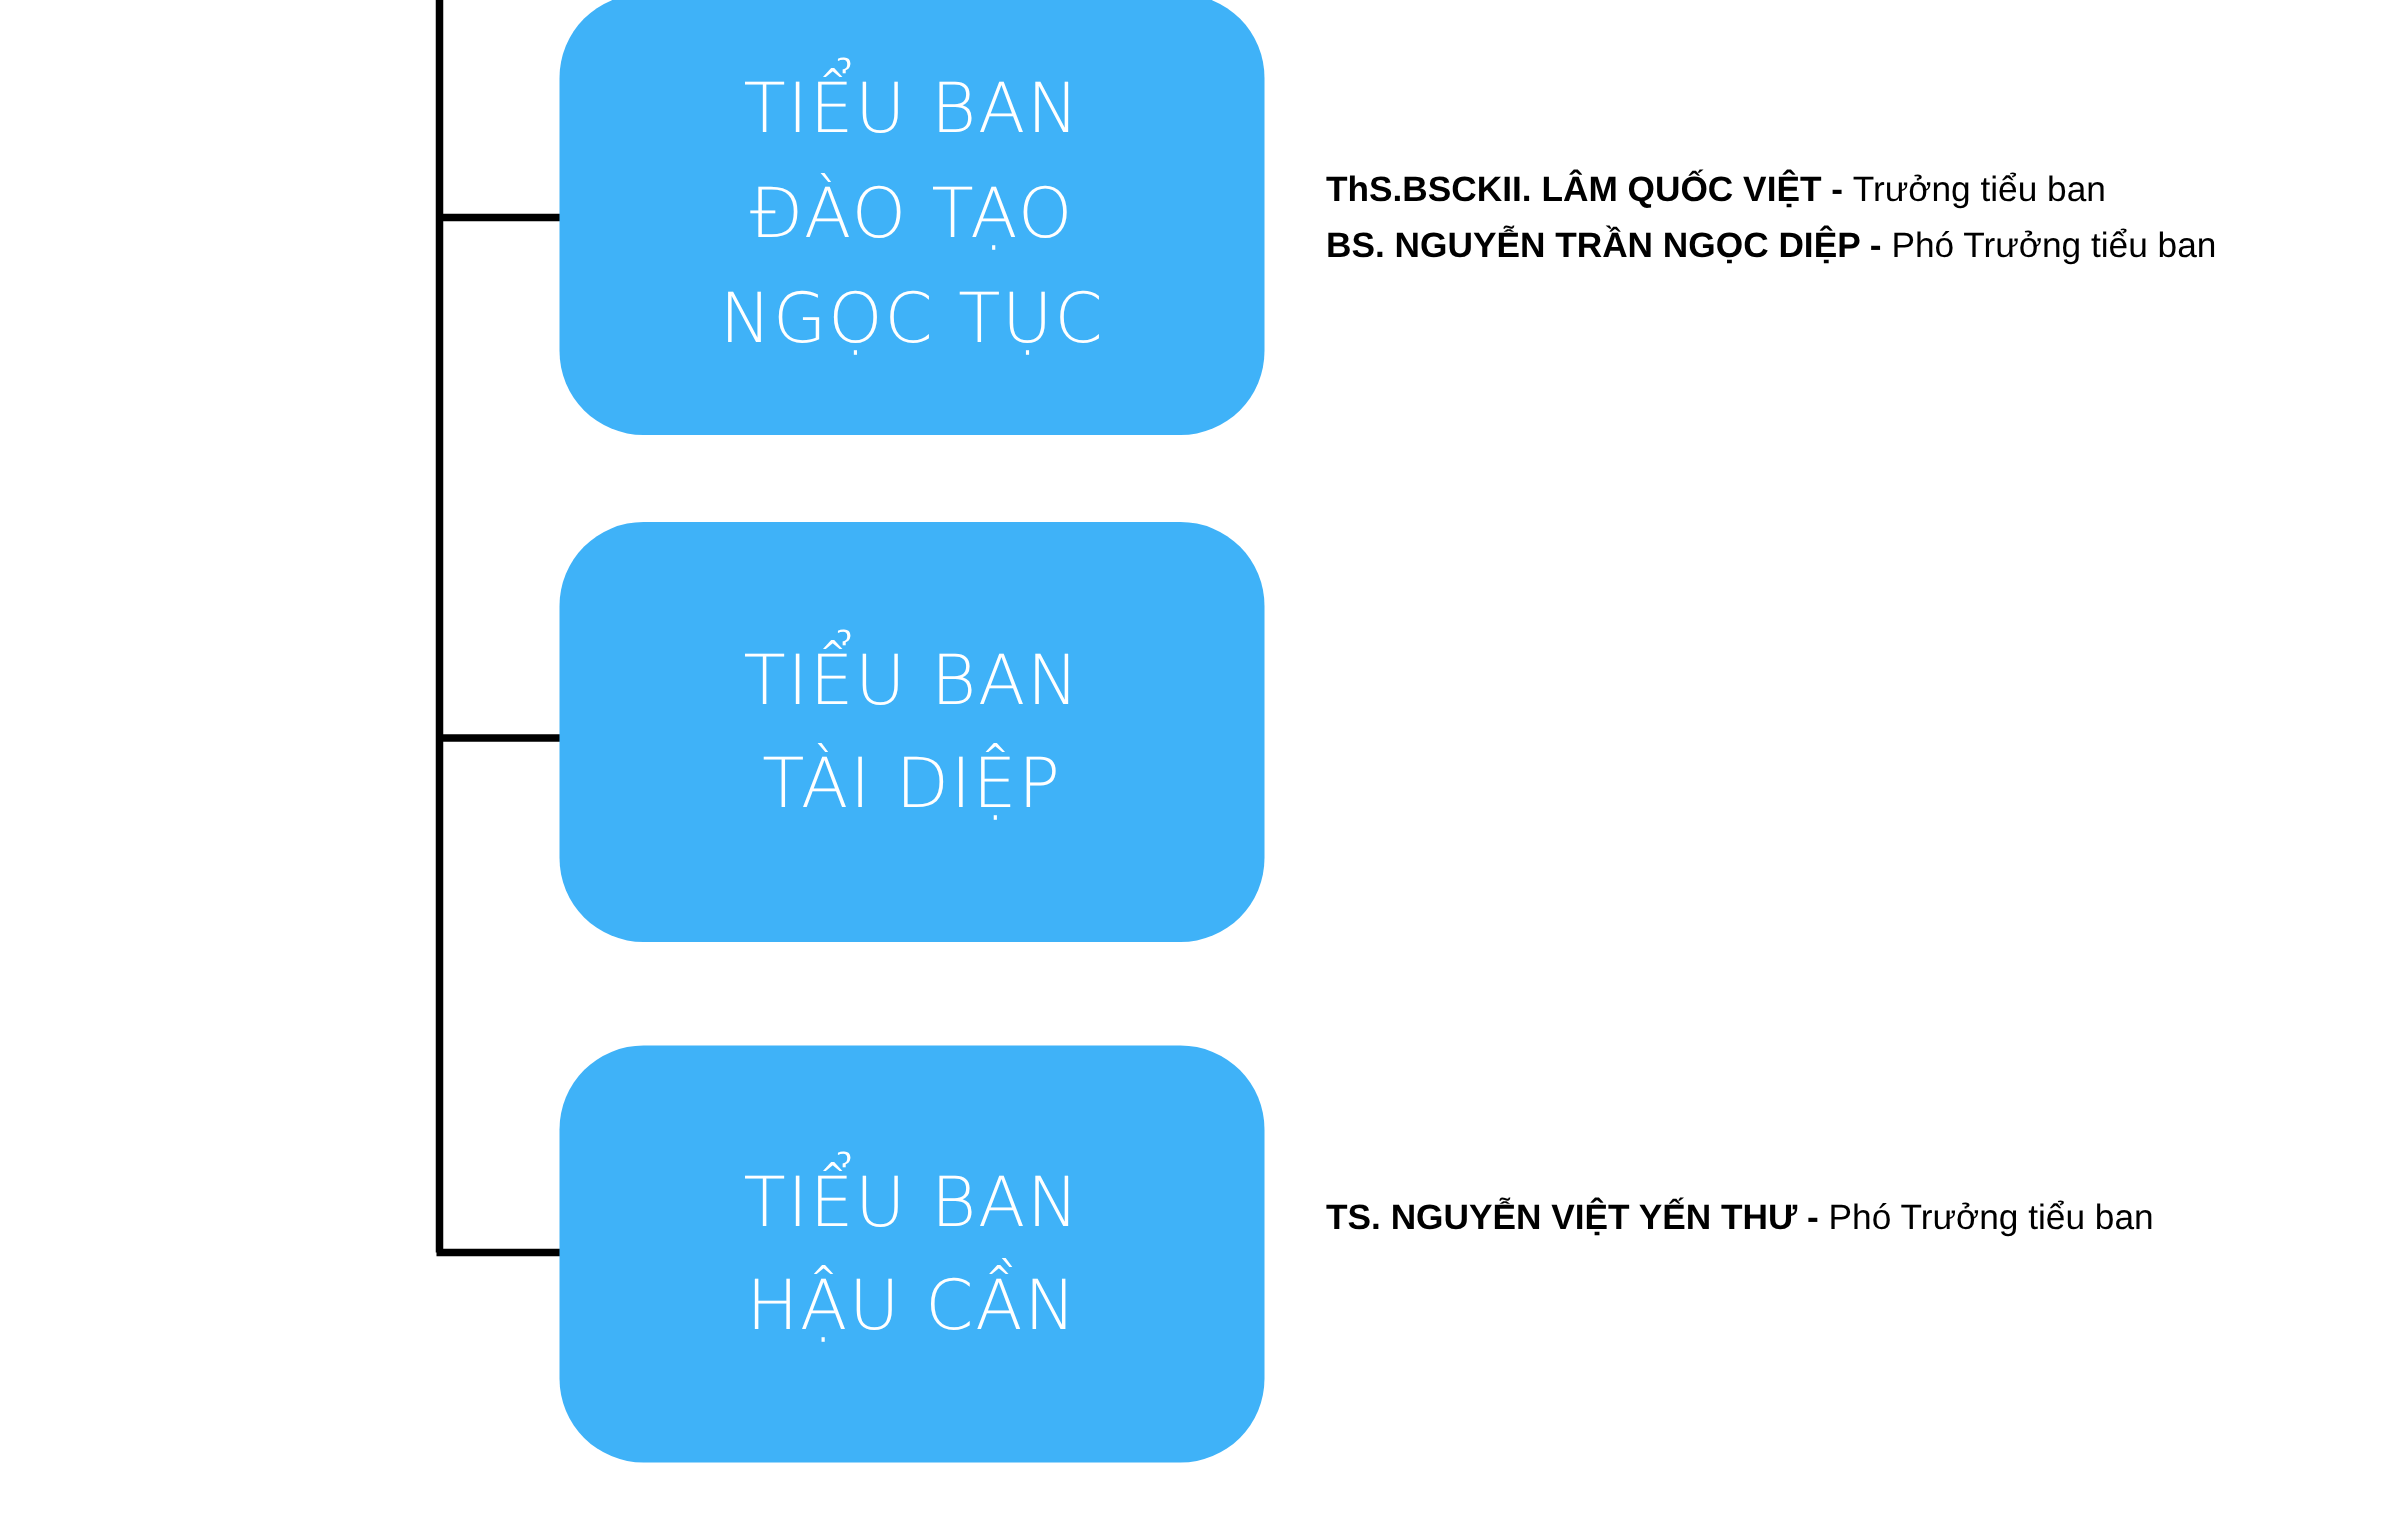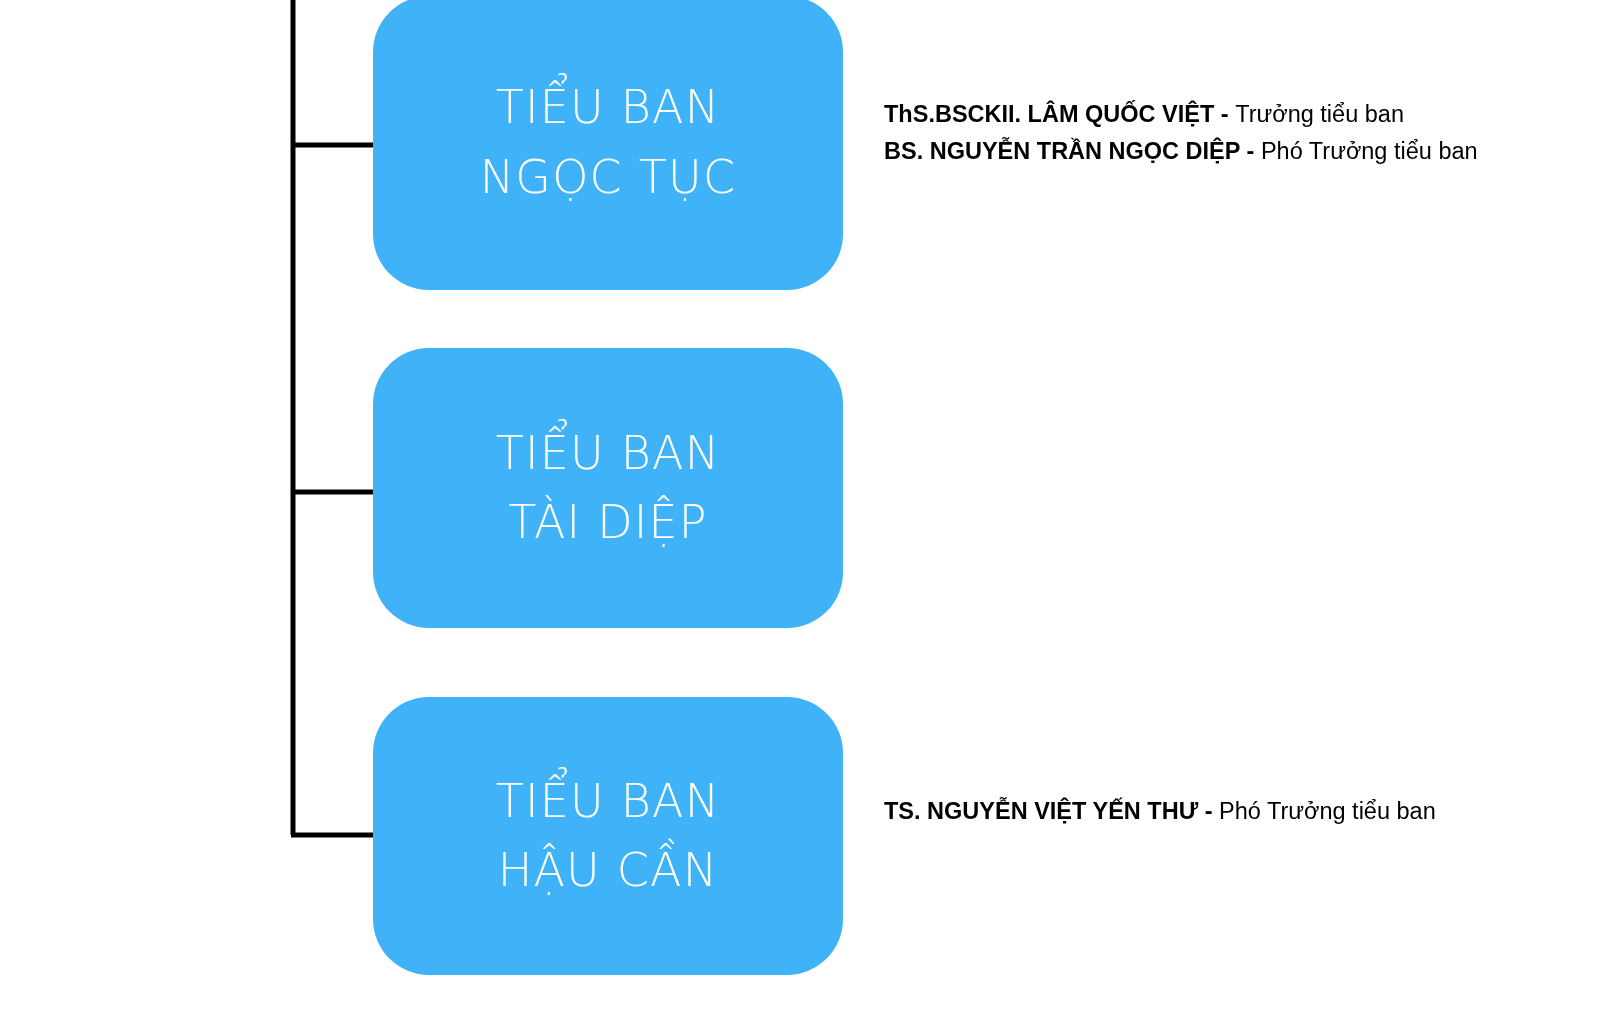--- a/index.html
+++ b/index.html
@@ -61,21 +61,21 @@
     white-space: nowrap;
   }
   .unit-box.box-1 .unit-line { line-height: 1.52; }
 
   
   .member-block {
     position: absolute;
     left: 884px;
     width: 700px;
   }
-  .member-block.block-1 { top: 96px; }
+  .member-block.block-1 { top: 108px; }
   .member-block.block-2 { top: 448px; }
   .member-block.block-3 { top: 793px; }
 
   .member-row {
     font-size: 23.5px;
     line-height: 37px;
     color: #000000;
     white-space: nowrap;
     font-family: "Liberation Sans", sans-serif;
   }
@@ -96,20 +96,21 @@
 
   <svg class="connector-layer" width="1600" height="1021" viewBox="0 0 1600 1021" aria-hidden="true">
     <line x1="293" y1="0" x2="293" y2="835" stroke="#000000" stroke-width="5"></line>
     <line x1="291" y1="145" x2="378" y2="145" stroke="#000000" stroke-width="5"></line>
     <line x1="291" y1="492" x2="378" y2="492" stroke="#000000" stroke-width="5"></line>
     <line x1="291" y1="835" x2="378" y2="835" stroke="#000000" stroke-width="5"></line>
   </svg>
 
   <div class="unit-box box-1">
     <div class="unit-line">TIỂU BAN</div>
+    <div class="unit-line">ĐÀO TẠO</div>
     <div class="unit-line">NGỌC TỤC</div>
   </div>
 
   <div class="member-block block-1">
     <div class="member-row">
       <span class="member-name">ThS.BSCKII. LÂM QUỐC VIỆT</span><span class="member-sep"> - </span><span class="member-role">Trưởng tiểu ban</span>
     </div>
     <div class="member-row">
       <span class="member-name">BS. NGUYỄN TRẦN NGỌC DIỆP</span><span class="member-sep"> - </span><span class="member-role">Phó Trưởng tiểu ban</span>
     </div>

